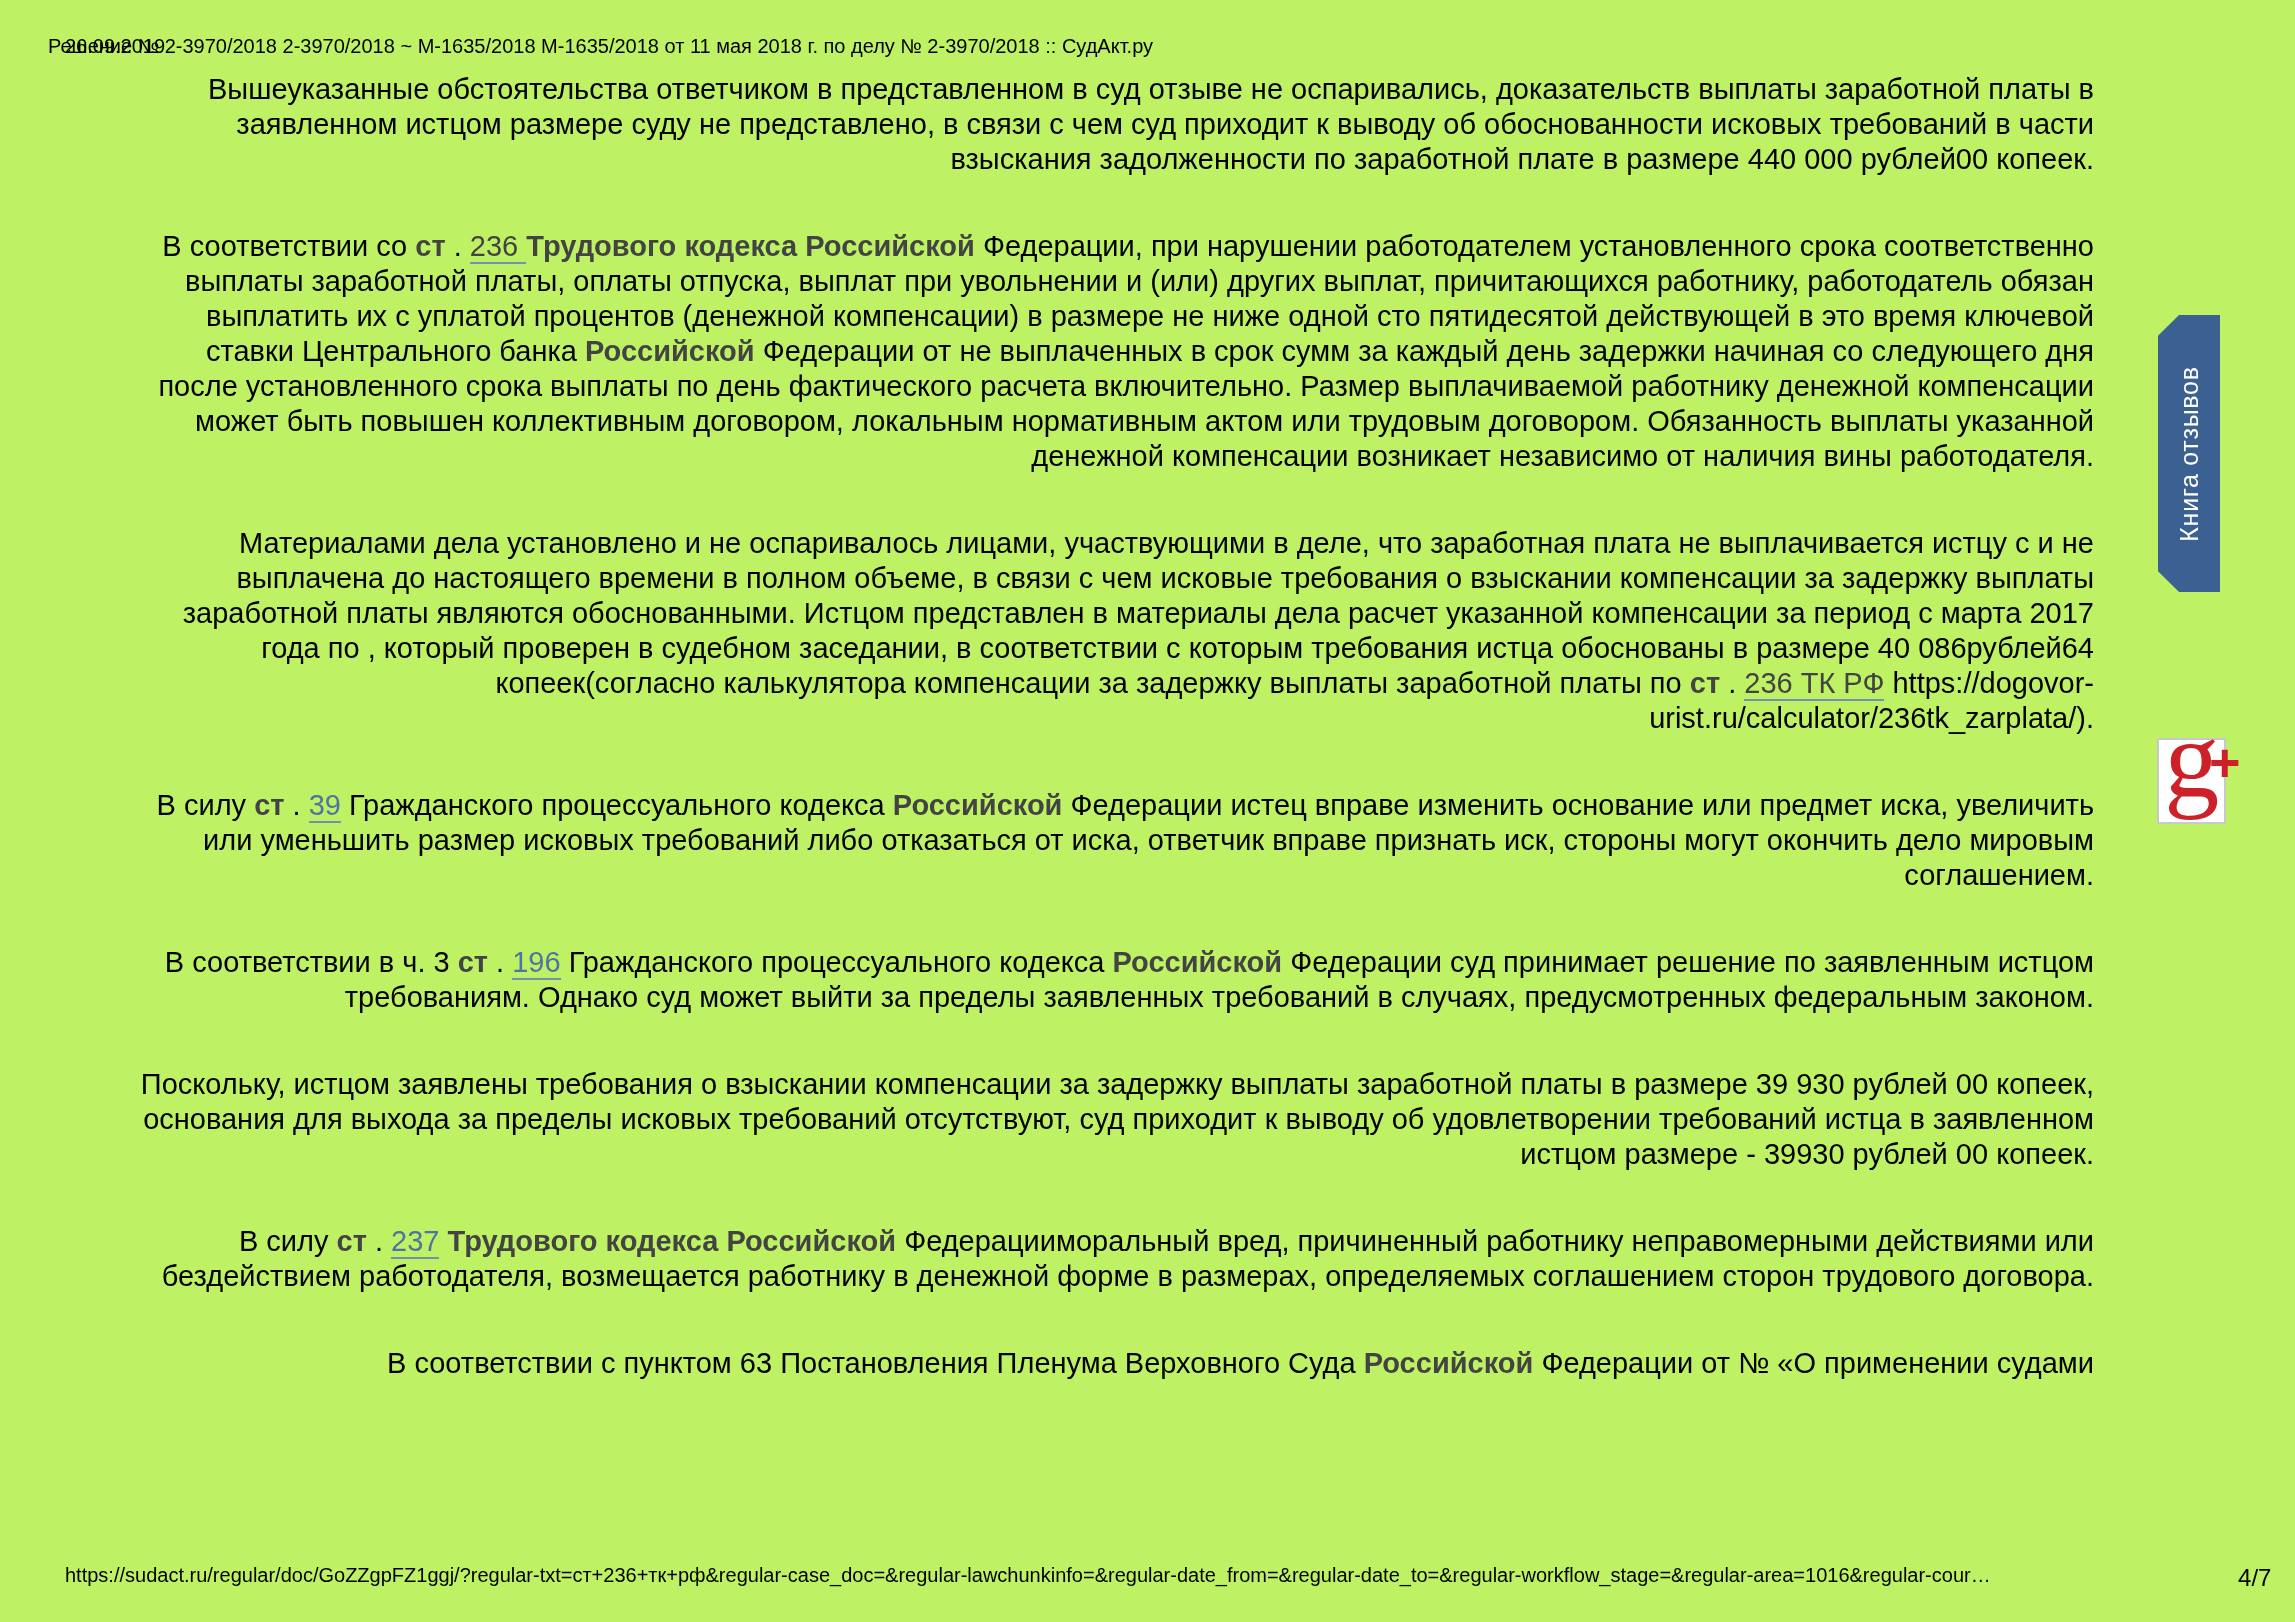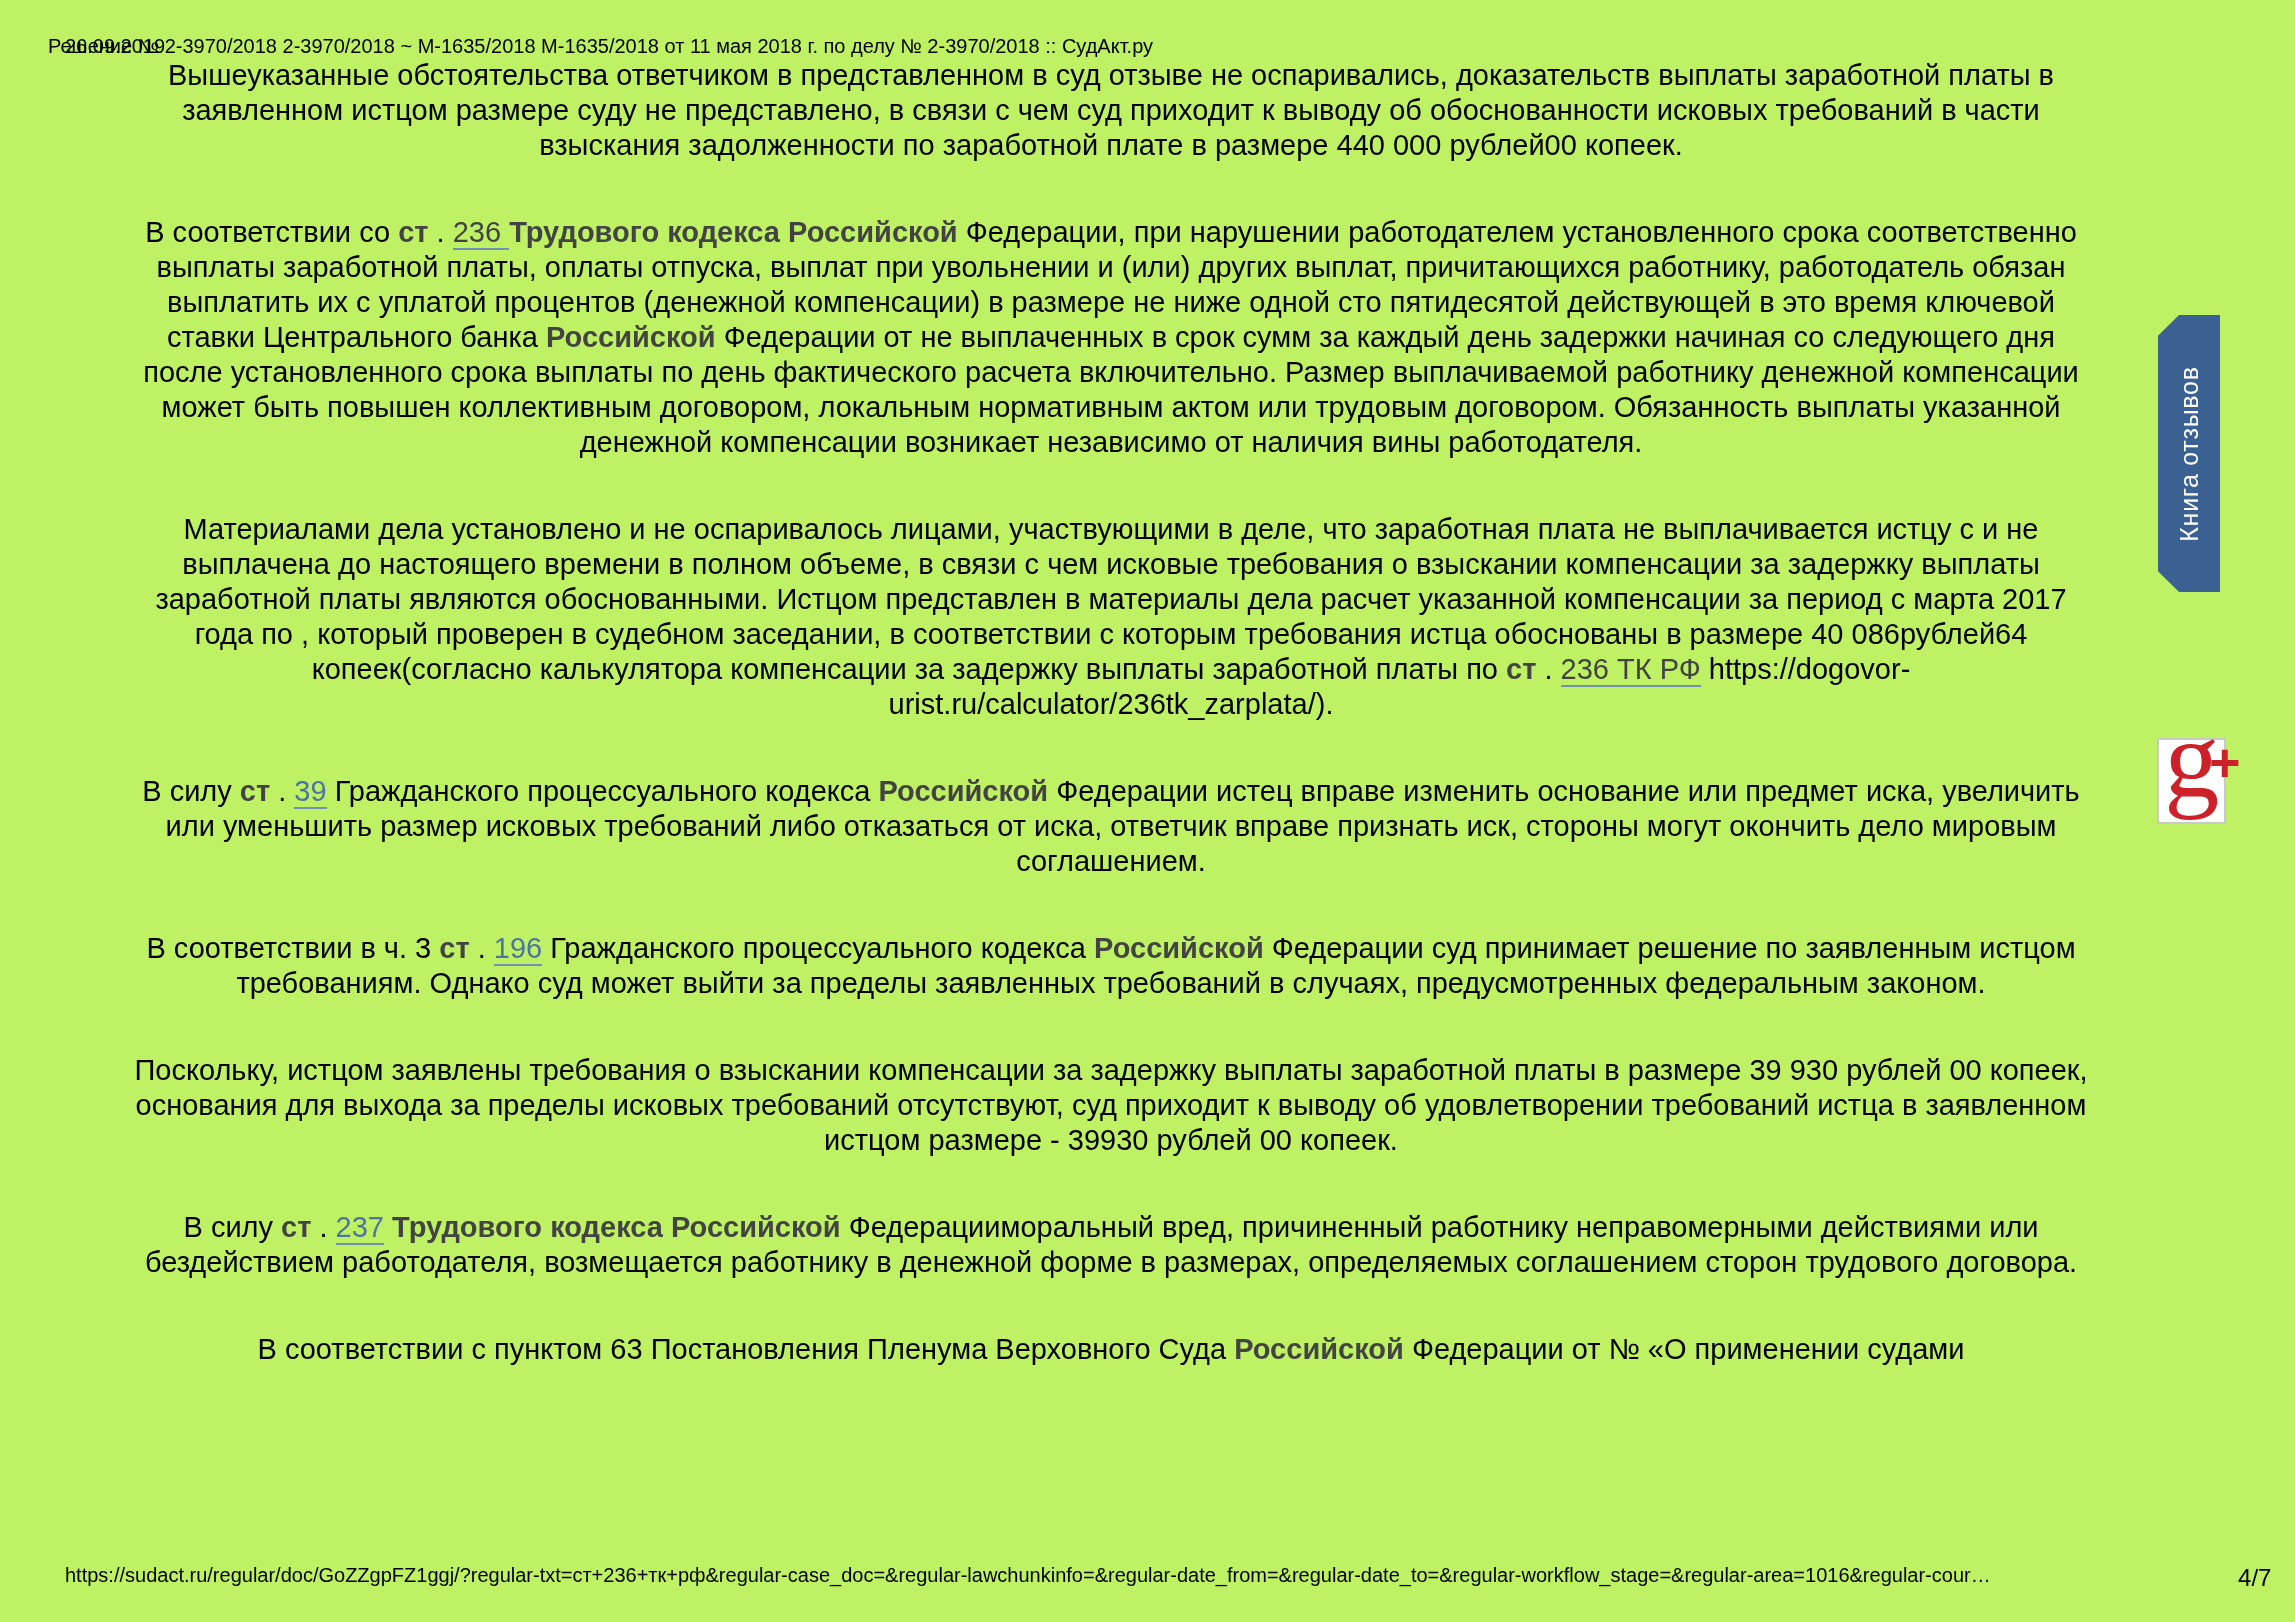--- a/index.html
+++ b/index.html
@@ -9,22 +9,22 @@
     background:#bef264;
     overflow:hidden;
     font-family:"Liberation Sans", sans-serif;
     color:#000;
   }
   
   .hdr-date{position:absolute;left:65px;top:35px;font-size:20px;white-space:nowrap;}
   .hdr-title{position:absolute;left:0;right:0;top:35px;text-align:left;font-size:20px;white-space:nowrap;padding-left:48px;}
   
   .content{
-    position:absolute;left:128px;top:58px;width:1966px;
-    font-size:29px;line-height:35px;text-align:center;
+    position:absolute;left:128px;top:72px;width:1966px;
+    font-size:29px;line-height:35px;text-align:right;
   }
   .para{margin:0 0 52px 0;}
   .r-normal{color:#000;}
   .r-bold{font-weight:bold;color:var(--bold_gray);}
   .r-link{color:var(--link_blue);border-bottom:2.6px solid var(--link_underline);}
   .r-boldlink{font-weight:normal;color:var(--bold_gray);border-bottom:2.6px solid var(--link_underline);}
   
   .ribbon{
     position:absolute;right:75px;top:315px;width:62px;height:277px;
     background:var(--ribbon_blue);

